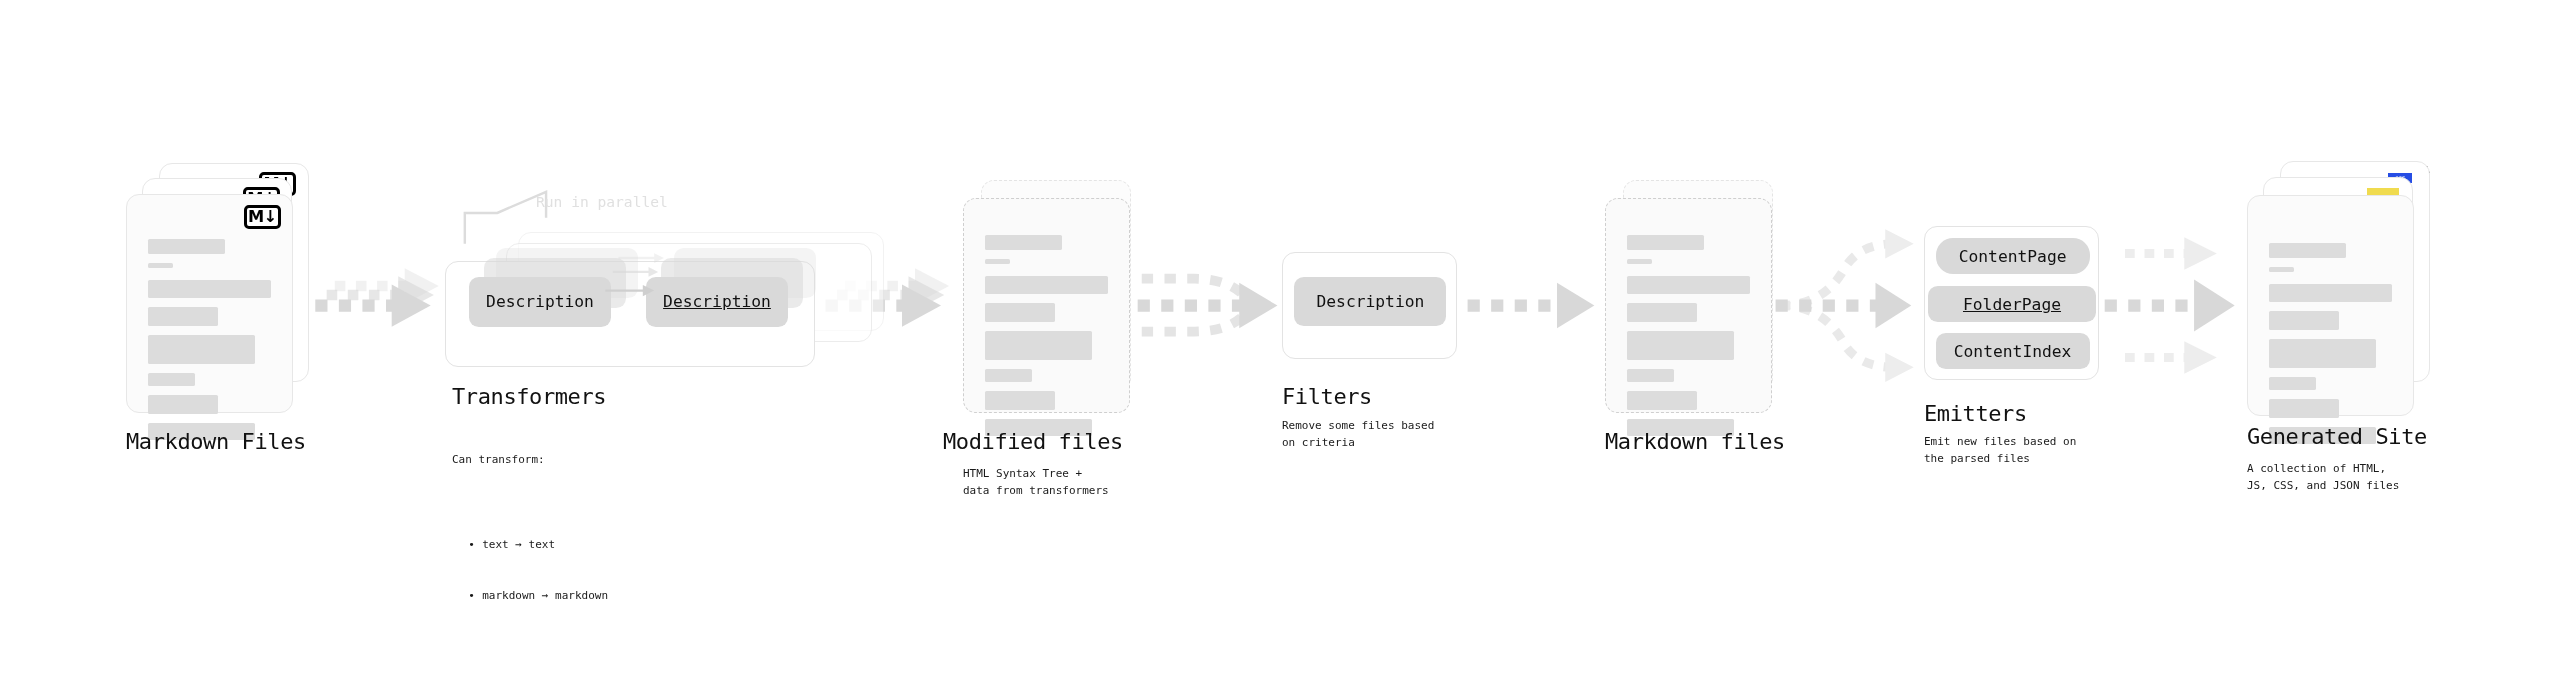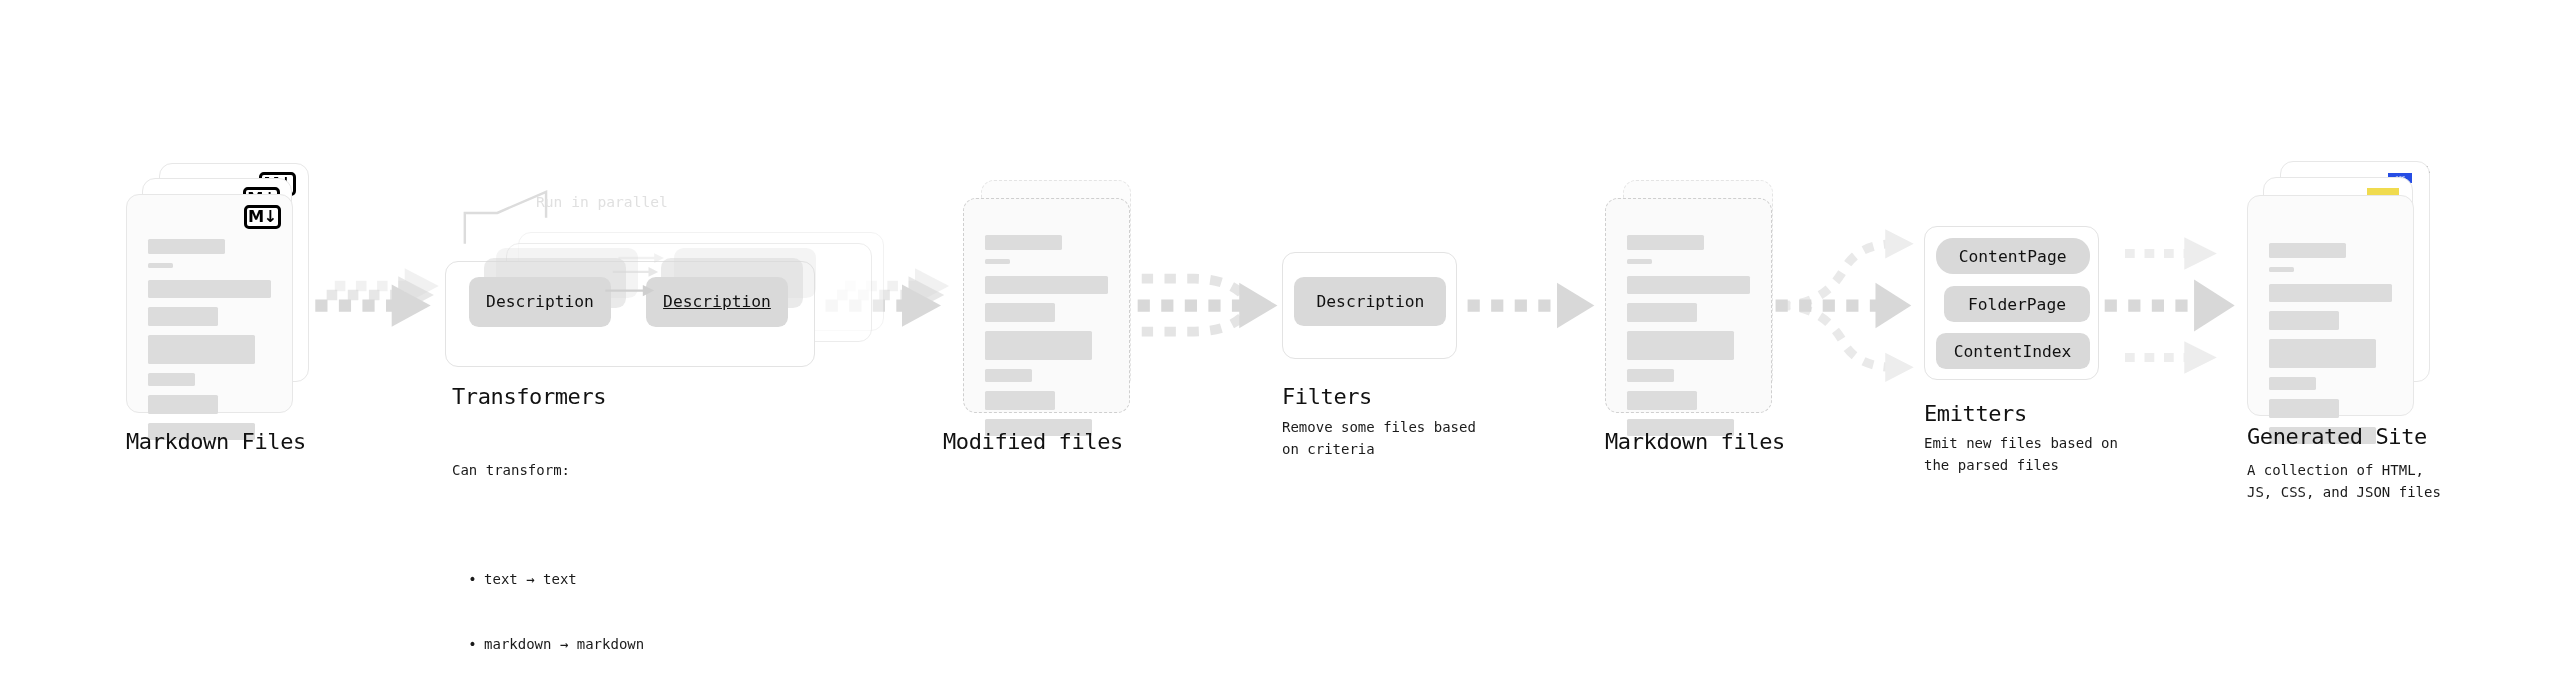--- a/index.html
+++ b/index.html
@@ -122,21 +122,21 @@
     position: absolute;
     font-family: "DejaVu Sans Mono", "Liberation Mono", monospace;
     font-size: 22px;
     color: #111111;
     white-space: nowrap;
     letter-spacing: -0.4px;
   }
   .desc {
     position: absolute;
     font-family: "DejaVu Sans Mono", "Liberation Mono", monospace;
-    font-size: 14px;
+    font-size: 11px;
     line-height: 1.55;
     color: #1a1a1a;
     white-space: pre;
   }
   .desc ul {
     margin: 0;
     padding: 0 0 0 16.3px;
     list-style: none;
   }
   .desc li::before {
@@ -330,20 +330,22 @@
           <div class="sk" style="width:57%;  height:18.7px;"></div>
           <div class="sk" style="width:87%;  height:29px;"></div>
           <div class="sk" style="width:38%;  height:13px;"></div>
           <div class="sk" style="width:57%;  height:18.7px;"></div>
           <div class="sk" style="width:87%;  height:17px;"></div>
         </div>
       </div>
     </div>
   </div>
   <div class="title" style="left:943px; top:429px;">Modified files</div>
+  <div class="desc" style="left:963px; top:465px;">HTML Syntax Tree +
+data from transformers</div>
 
   <div class="node" style="left:1282px; top:252px;">
     <div class="pbox" style="left:0px; top:0px; width:175px; height:107px;">
       <div class="pill" style="left:11.4px; top:24.4px; width:152px; height:49px;">Description</div>
     </div>
   </div>
   <div class="title" style="left:1282px; top:384px;">Filters</div>
   <div class="desc" style="left:1282px; top:417px;">Remove some files based
 on criteria</div>
 
@@ -362,21 +364,21 @@
           <div class="sk" style="width:87%;  height:17px;"></div>
         </div>
       </div>
     </div>
   </div>
   <div class="title" style="left:1605px; top:429px;">Markdown files</div>
 
   <div class="node" style="left:1924px; top:226px;">
     <div class="pbox" style="left:0px; top:0px; width:175px; height:154px;">
       <div class="pill" style="left:10.6px; top:11.4px;  width:154px; height:36px;border-radius:17px;">ContentPage</div>
-      <div class="pill" style="left:19px; top:59px;  width:146px; height:36px;">FolderPage</div>
+      <div class="pill" style="left:3px; top:59px;  width:168px; height:36px;text-decoration:underline;">FolderPage</div>
       <div class="pill" style="left:10.6px; top:106px; width:154px; height:36px;">ContentIndex</div>
     </div>
   </div>
   <div class="title" style="left:1924px; top:401px;">Emitters</div>
   <div class="desc" style="left:1924px; top:433px;">Emit new files based on
 the parsed files</div>
 
   <div class="node" style="left:2247px; top:161px;">
     <div class="card-stack" style="width:203px; height:276px;">
       <div class="card ghost" style="left:32.5px; top:0px;  width:150px; height:221px;">

